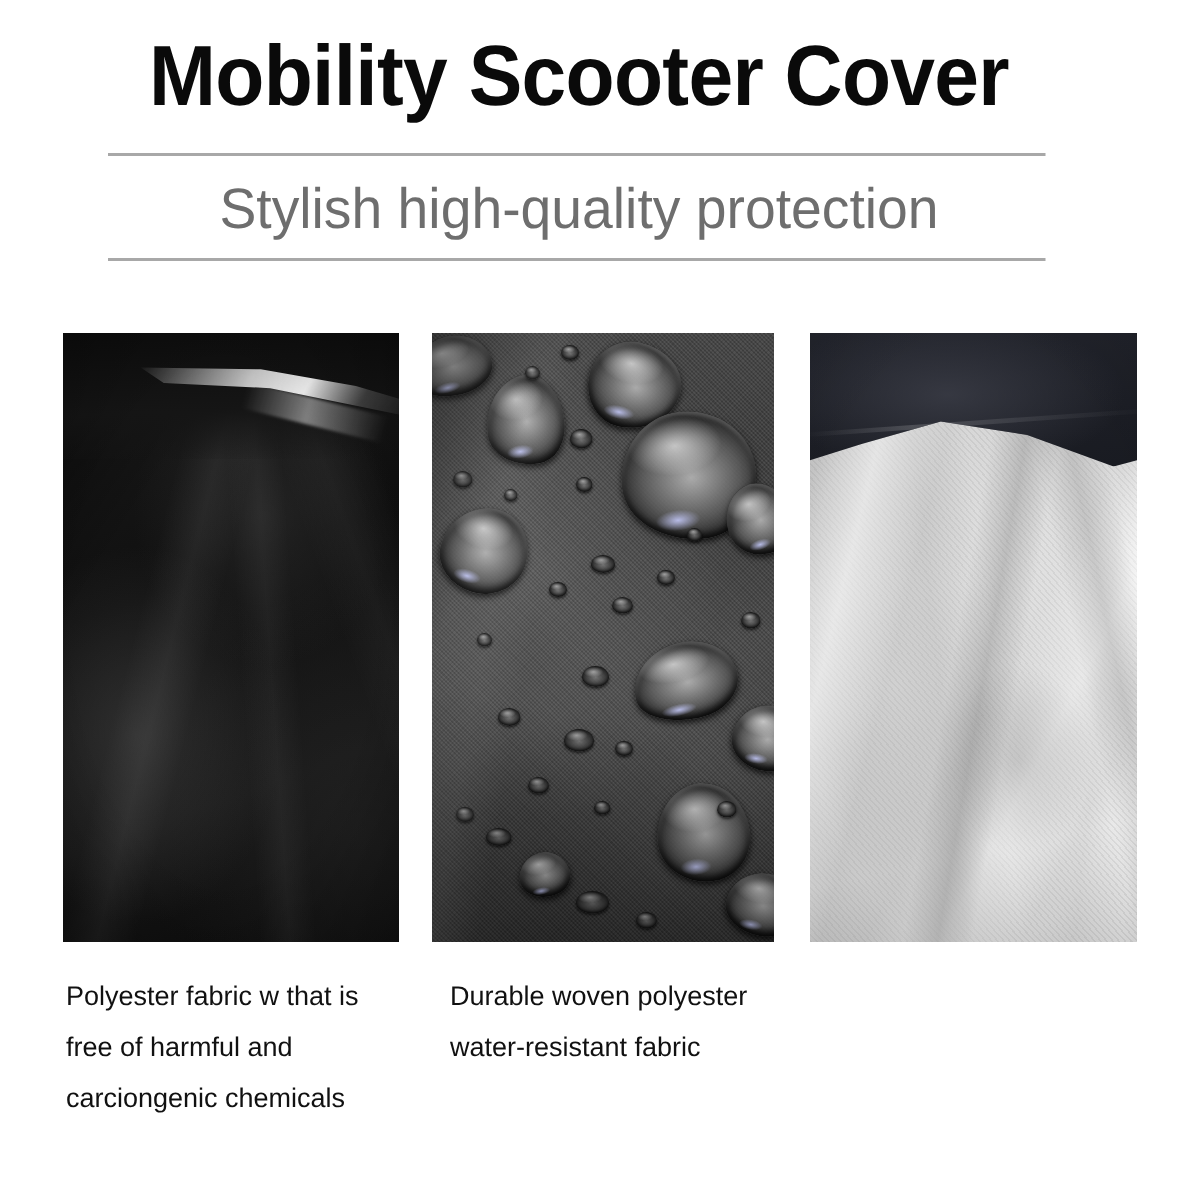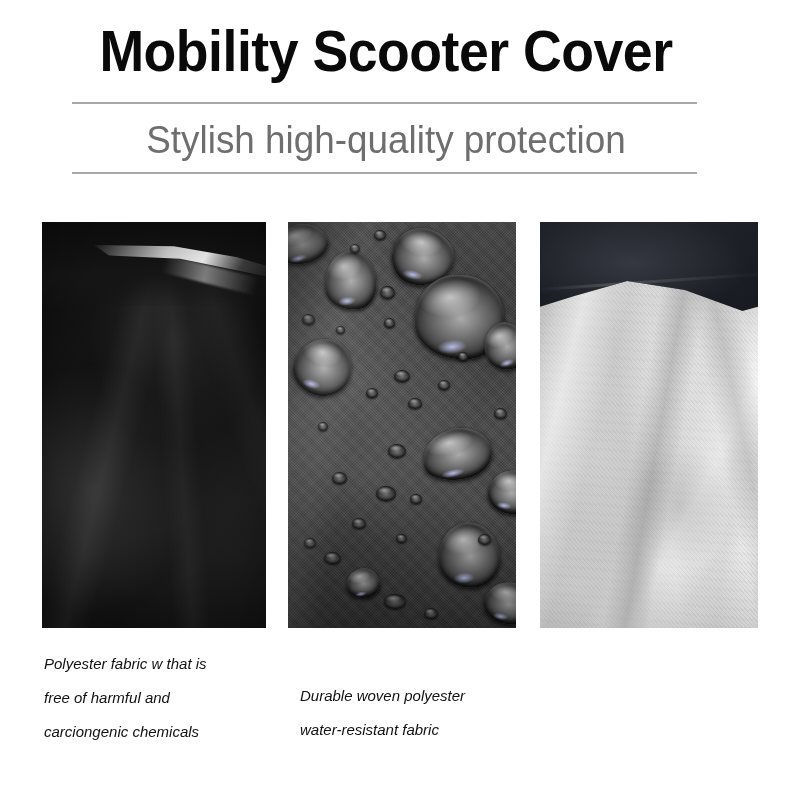--- a/index.html
+++ b/index.html
@@ -211,28 +211,27 @@
       linear-gradient(78deg,  rgba(130,130,130,0.0) 72%, rgba(120,120,120,0.26) 80%, rgba(130,130,130,0.0) 88%),
       radial-gradient(ellipse 30% 22% at 64% 70%, rgba(120,120,120,0.28), rgba(0,0,0,0) 72%);
   }
   .p3-vign {
     background: radial-gradient(ellipse 95% 90% at 50% 52%, rgba(0,0,0,0) 55%, rgba(0,0,0,0.13) 100%);
   }
 
   
   .caption {
     position: absolute;
-    font-size: 15px;
+    font-size: 18px;
     color: #111;
     line-height: 34px;
     white-space: pre-line;
-    font-style: italic;
   }
   .cap-1 { left: 44px;  top: 647px; width: 230px; }
-  .cap-2 { left: 300px; top: 647px; width: 230px; margin-top: 32px; }
+  .cap-2 { left: 300px; top: 647px; width: 230px; }
   .cap-3 { left: 551px; top: 647px; width: 230px; }
 </style>
 </head>
 <body>
 
 <div class="page">
 
   <div class="title">Mobility Scooter Cover</div>
 
   <div class="rule rule-top"></div>

